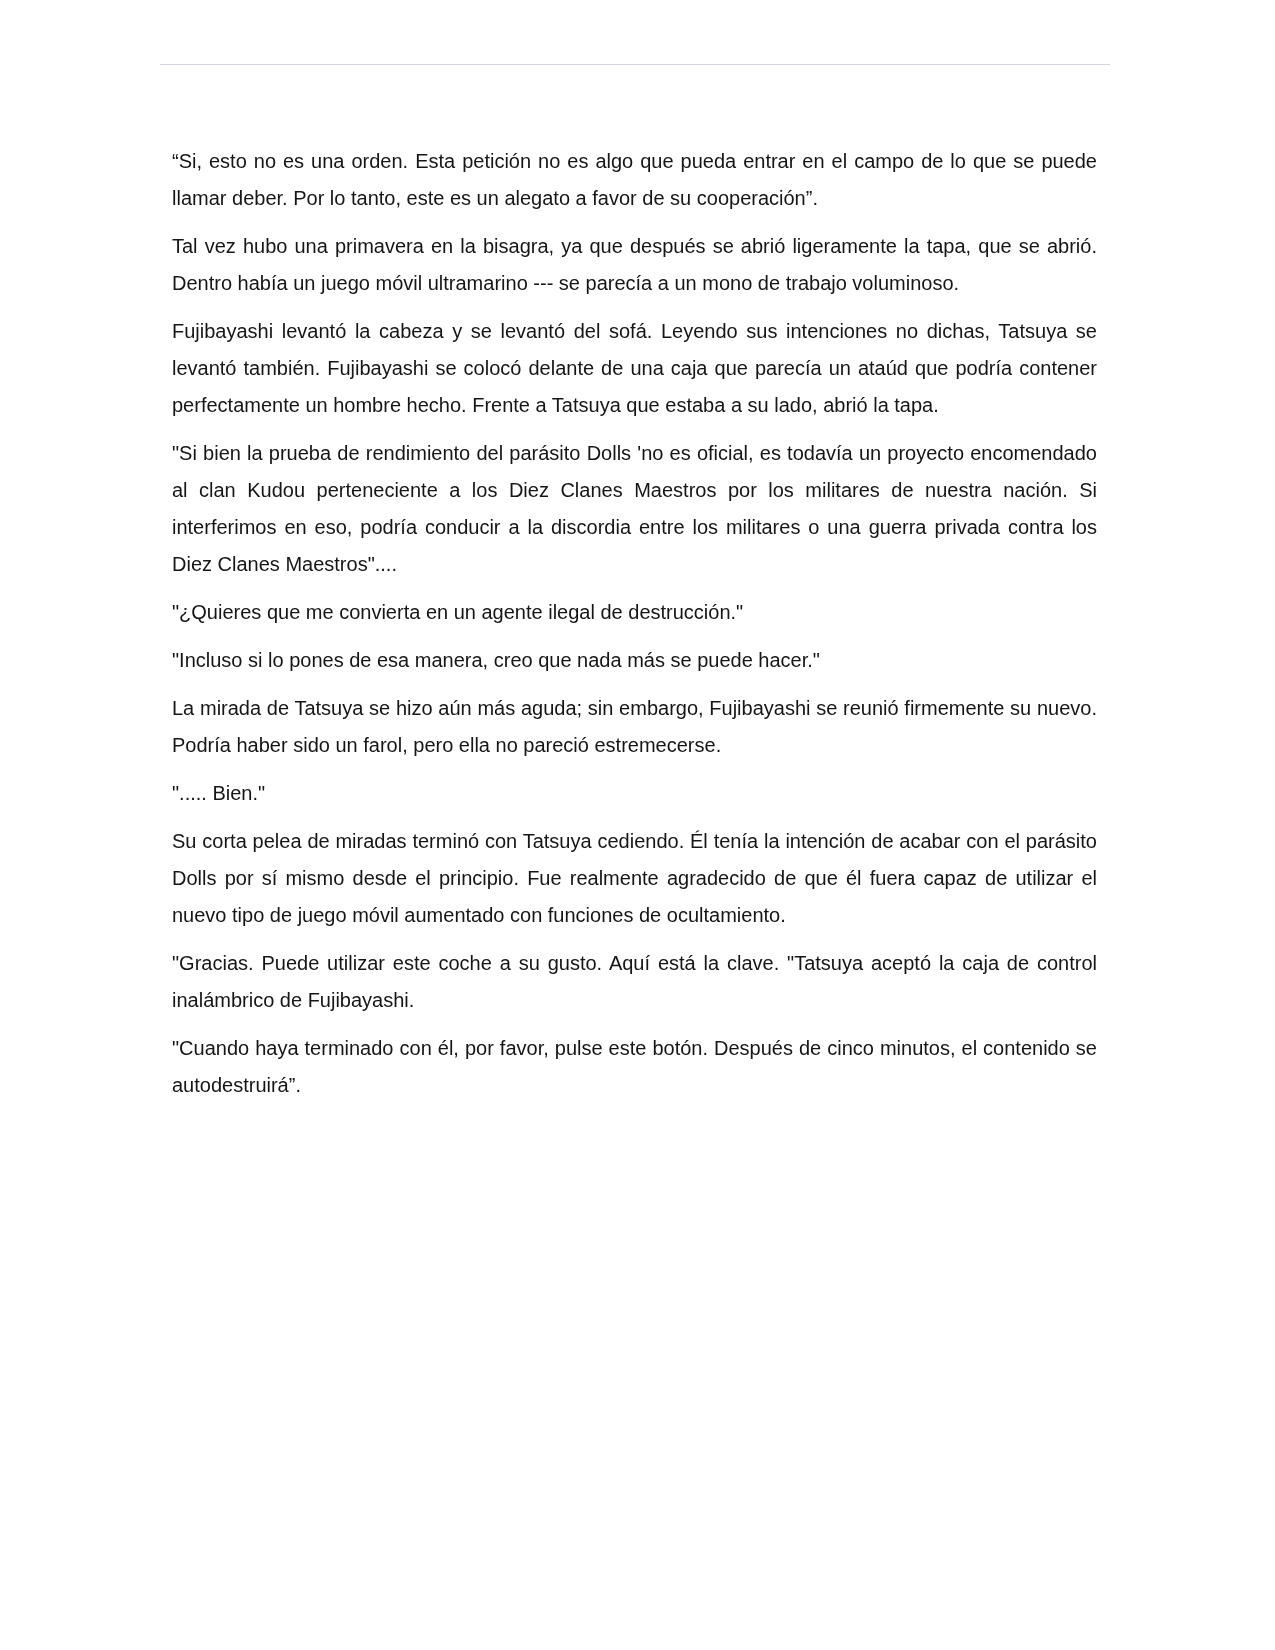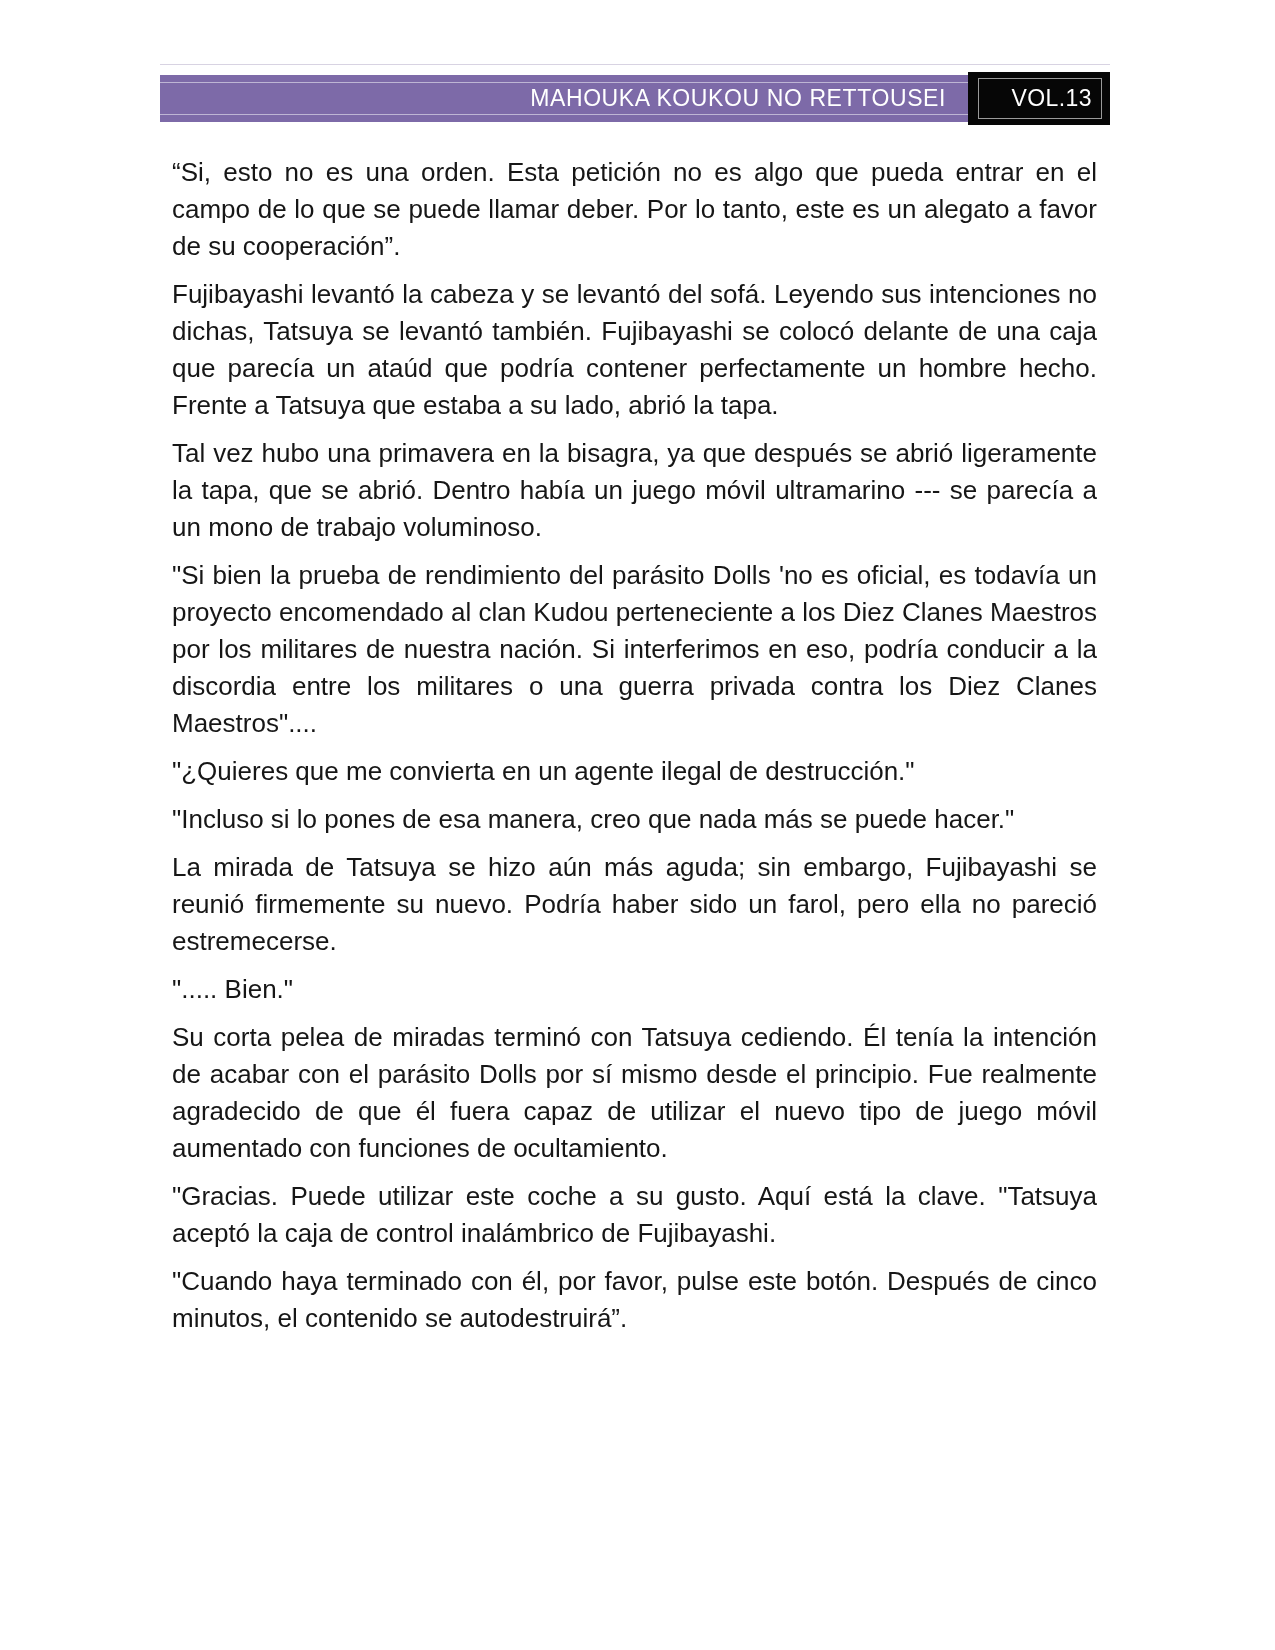--- a/index.html
+++ b/index.html
@@ -77,48 +77,38 @@
     letter-spacing: 0.4px;
   }
   .content {
     position: absolute;
     left: 172px;
     top: 143px;
     width: 925px;
     color: #161616;
   }
   .content p.para {
-    margin: 11px 0 11px 0;
-    font-size: 26px;
+    margin: 0 0 11px 0;
+    font-size: 20px;
     line-height: 37px;
     text-align: justify;
   }
 </style>
 </head>
 <body>
 
 <div class="page">
 
   <div class="header-topline"></div>
 
-  <div class="header">
-    <div class="header-bar">
-      <div class="header-bar-lines"></div>
-      <span class="header-title">MAHOUKA KOUKOU NO RETTOUSEI</span>
-    </div>
-    <div class="vol-box">
-      <div class="vol-box-border"></div>
-      <span class="vol-label">VOL.13</span>
-    </div>
-  </div>
 
   <div class="content">
       <p class="para">“Si, esto no es una orden. Esta petición no es algo que pueda entrar en el campo de lo que se puede llamar deber. Por lo tanto, este es un alegato a favor de su cooperación”.</p>
+      <p class="para">Tal vez hubo una primavera en la bisagra, ya que después se abrió ligeramente la tapa, que se abrió. Dentro había un juego móvil ultramarino --- se parecía a un mono de trabajo voluminoso.</p>
       <p class="para">Fujibayashi levantó la cabeza y se levantó del sofá. Leyendo sus intenciones no dichas, Tatsuya se levantó también. Fujibayashi se colocó delante de una caja que parecía un ataúd que podría contener perfectamente un hombre hecho. Frente a Tatsuya que estaba a su lado, abrió la tapa.</p>
-      <p class="para">Tal vez hubo una primavera en la bisagra, ya que después se abrió ligeramente la tapa, que se abrió. Dentro había un juego móvil ultramarino --- se parecía a un mono de trabajo voluminoso.</p>
       <p class="para">"Si bien la prueba de rendimiento del parásito Dolls 'no es oficial, es todavía un proyecto encomendado al clan Kudou perteneciente a los Diez Clanes Maestros por los militares de nuestra nación. Si interferimos en eso, podría conducir a la discordia entre los militares o una guerra privada contra los Diez Clanes Maestros"....</p>
       <p class="para">"¿Quieres que me convierta en un agente ilegal de destrucción."</p>
       <p class="para">"Incluso si lo pones de esa manera, creo que nada más se puede hacer."</p>
       <p class="para">La mirada de Tatsuya se hizo aún más aguda; sin embargo, Fujibayashi se reunió firmemente su nuevo. Podría haber sido un farol, pero ella no pareció estremecerse.</p>
       <p class="para">"..... Bien."</p>
       <p class="para">Su corta pelea de miradas terminó con Tatsuya cediendo. Él tenía la intención de acabar con el parásito Dolls por sí mismo desde el principio. Fue realmente agradecido de que él fuera capaz de utilizar el nuevo tipo de juego móvil aumentado con funciones de ocultamiento.</p>
       <p class="para">"Gracias. Puede utilizar este coche a su gusto. Aquí está la clave. "Tatsuya aceptó la caja de control inalámbrico de Fujibayashi.</p>
       <p class="para">"Cuando haya terminado con él, por favor, pulse este botón. Después de cinco minutos, el contenido se autodestruirá”.</p>
     </div>
 

